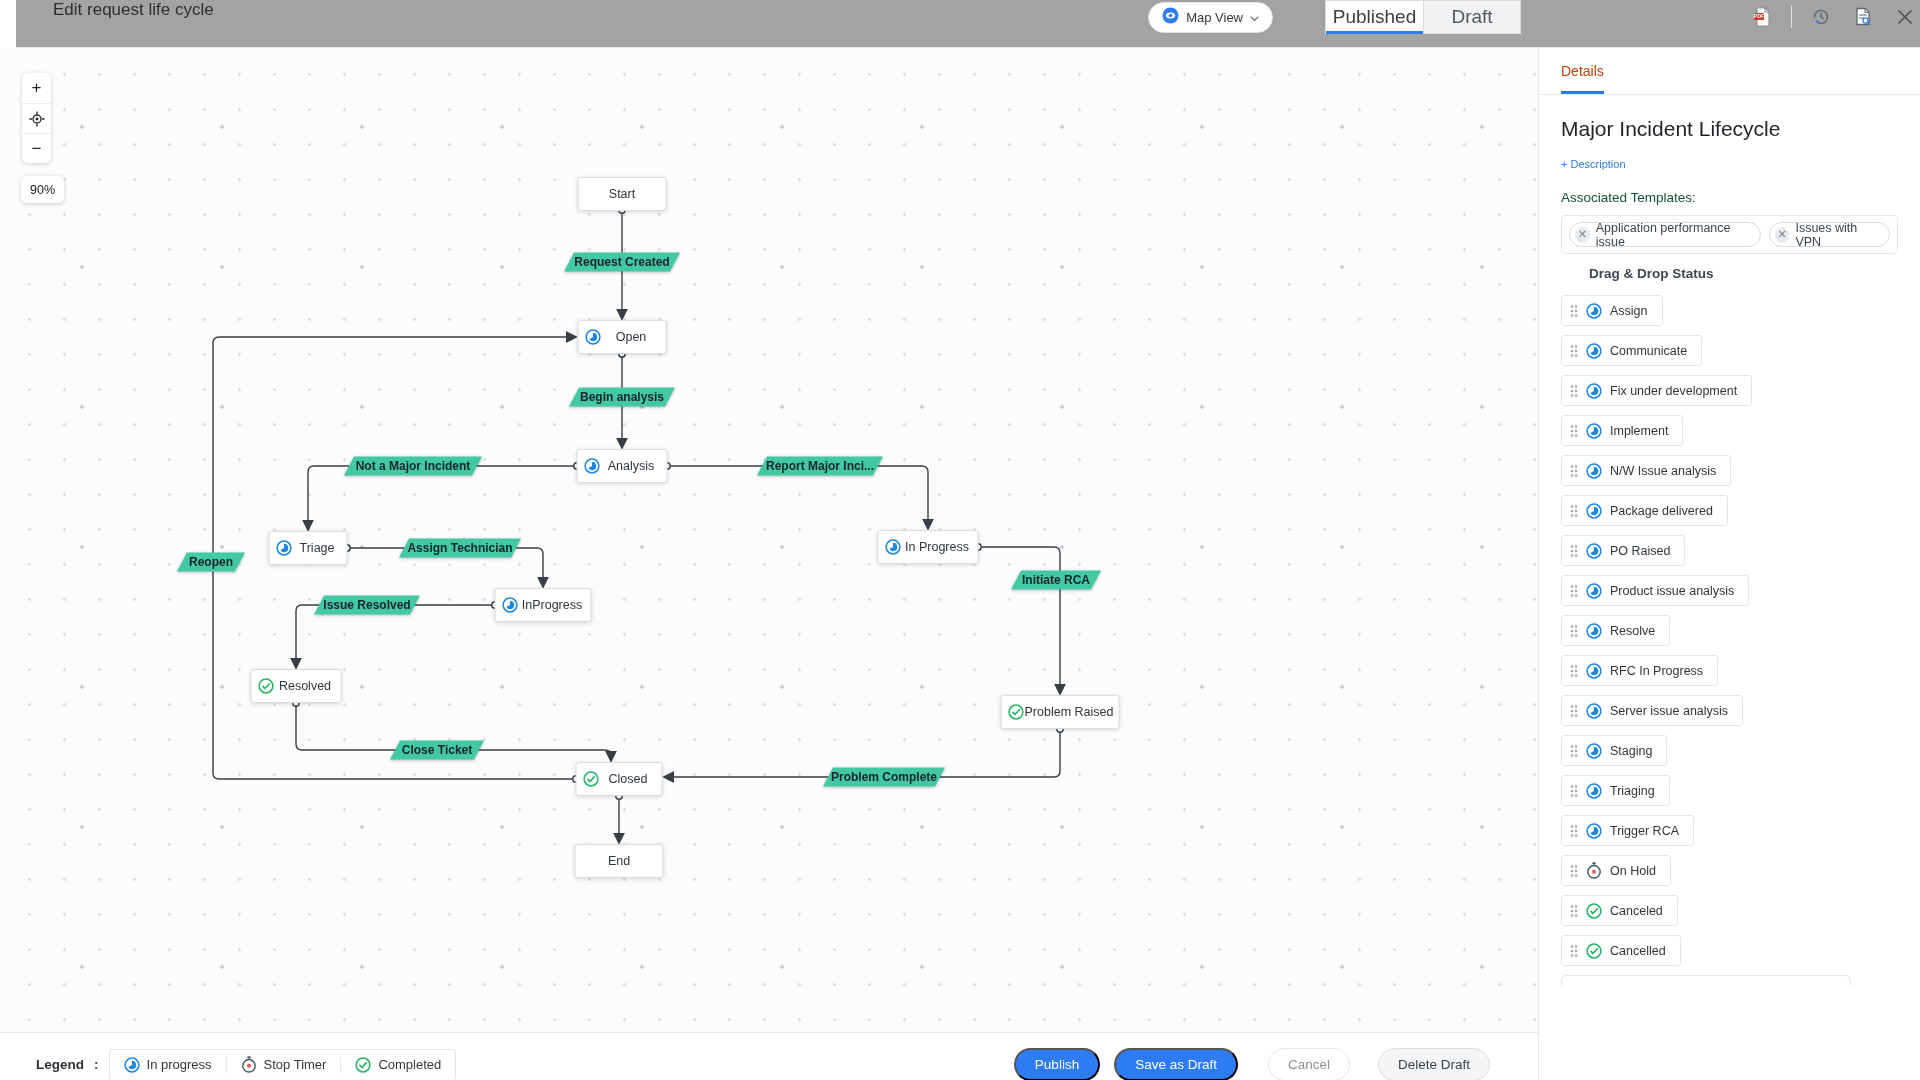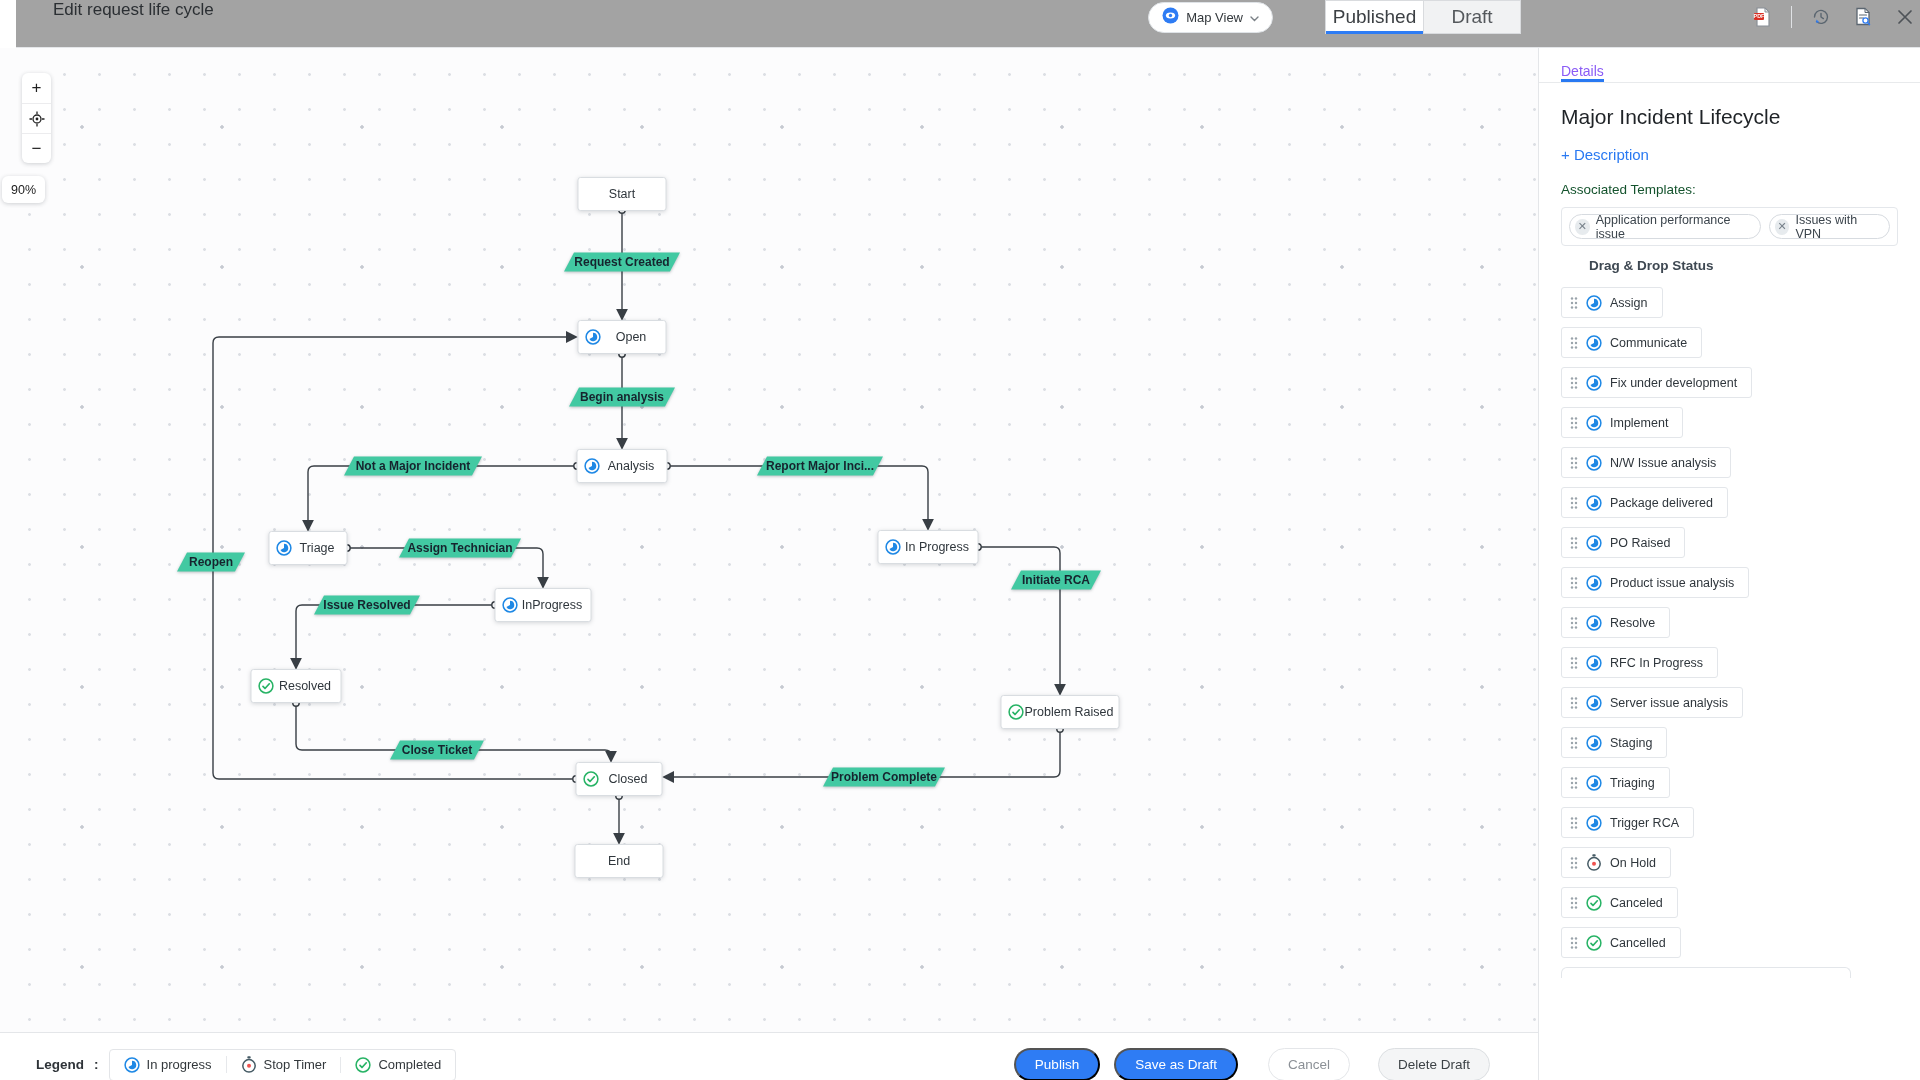--- a/index.html
+++ b/index.html
@@ -31,34 +31,34 @@
                       radial-gradient(circle, #dcdfe4 1.2px, transparent 1.6px);
     background-size: 140px 140px, 35px 35px;
     background-position: 12px 9px, 12px 9px; }
   .flow-svg { position:absolute; left:0; top:0; width:1538px; height:984px; }
 
   .zoom-controls { position:absolute; left:22px; top:25px; width:29px; background:#fff;
     border-radius:6px; box-shadow:0 1px 4px rgba(40,50,60,.22); display:flex; flex-direction:column; z-index:5; }
   .zoom-btn { height:30px; display:flex; align-items:center; justify-content:center;
     font-size:17px; color:#222; cursor:pointer; }
   .zoom-btn + .zoom-btn { border-top:1px solid #ececee; }
-  .zoom-level { position:absolute; left:2px; top:128px; height:27px; padding:0 9px; background:#fff;
+  .zoom-level { position:absolute; left:21px; top:128px; height:27px; padding:0 9px; background:#fff;
     border-radius:6px; box-shadow:0 1px 4px rgba(40,50,60,.22); display:flex; align-items:center;
     font-size:12.5px; color:#222; z-index:5; }
 
   
   .panel { position:absolute; left:1538px; top:48px; width:382px; height:1032px;
     background:#fff; border-left:1px solid #e4e6e9; overflow:hidden; }
   .panel-tabs { padding:14px 0 0 22px; position:relative; }
-  .panel-tab { display:inline-block; font-size:14px; color:#8b5cf6; cursor:pointer;
+  .panel-tab { display:inline-block; font-size:14px; color:#c2410c; padding-bottom:12px; cursor:pointer;
     border-bottom:3px solid #2979f2; }
   .panel-tabs-rule { height:1px; background:#e8eaec; }
   .panel-body { padding:0 22px; }
   .panel-title { font-size:21px; color:#1f2327; margin-top:22px; }
-  .desc-link { display:inline-block; margin-top:17px; font-size:15px; color:#2979f2; cursor:pointer; }
+  .desc-link { display:inline-block; margin-top:17px; font-size:11px; color:#2979f2; cursor:pointer; }
   .assoc-label { margin-top:18px; font-size:13.5px; color:#14532d; }
   .chips-box { margin-top:10px; border:1px solid #e4e7eb; border-radius:4px; padding:6px 7px;
     display:flex; gap:8px; align-items:center; min-height:38px; }
   .chip { display:flex; align-items:center; gap:6px; height:25px; padding:0 10px 0 5px;
     border:1px solid #d7dbe0; border-radius:13px; background:#fff; font-size:12.5px; color:#3c454d; }
   .chip-x { width:16px; height:16px; border-radius:50%; background:#e7ebee; color:#78828b;
     display:flex; align-items:center; justify-content:center; font-size:11px; cursor:pointer; }
   .dnd-label { margin-top:12px; font-size:13.5px; font-weight:bold; color:#3e4852;padding-left:28px; }
   .status-list { margin-top:14px; }
   .status-item { display:inline-flex; align-items:center; gap:8px; height:31px; padding:0 14px 0 8px;

